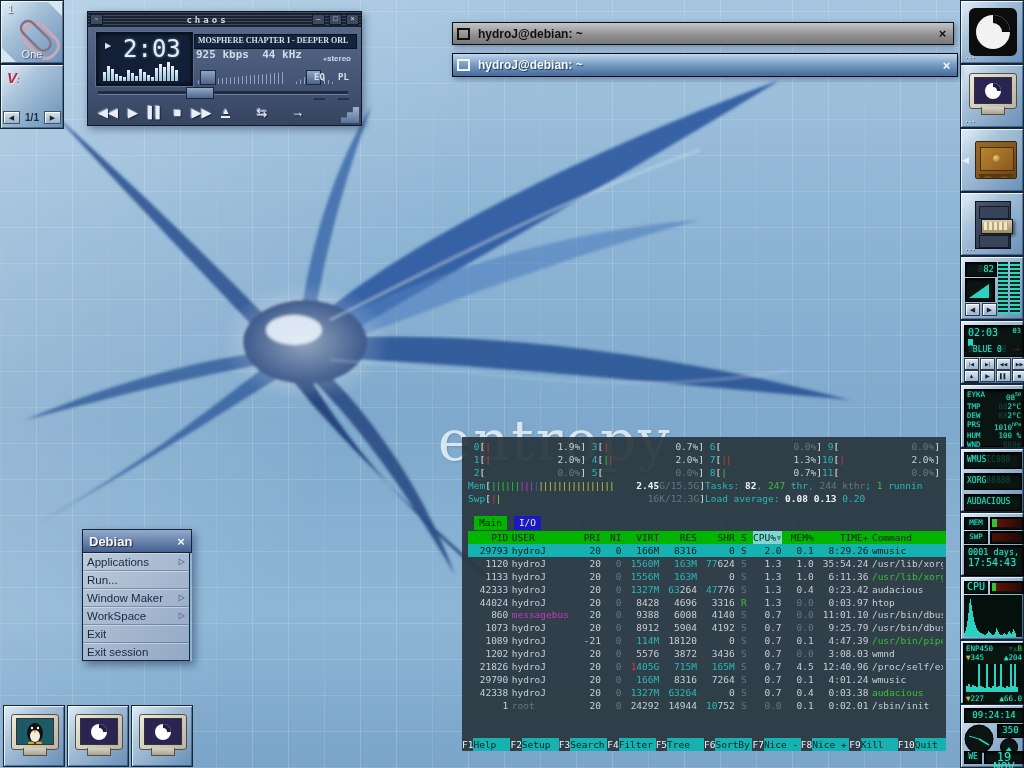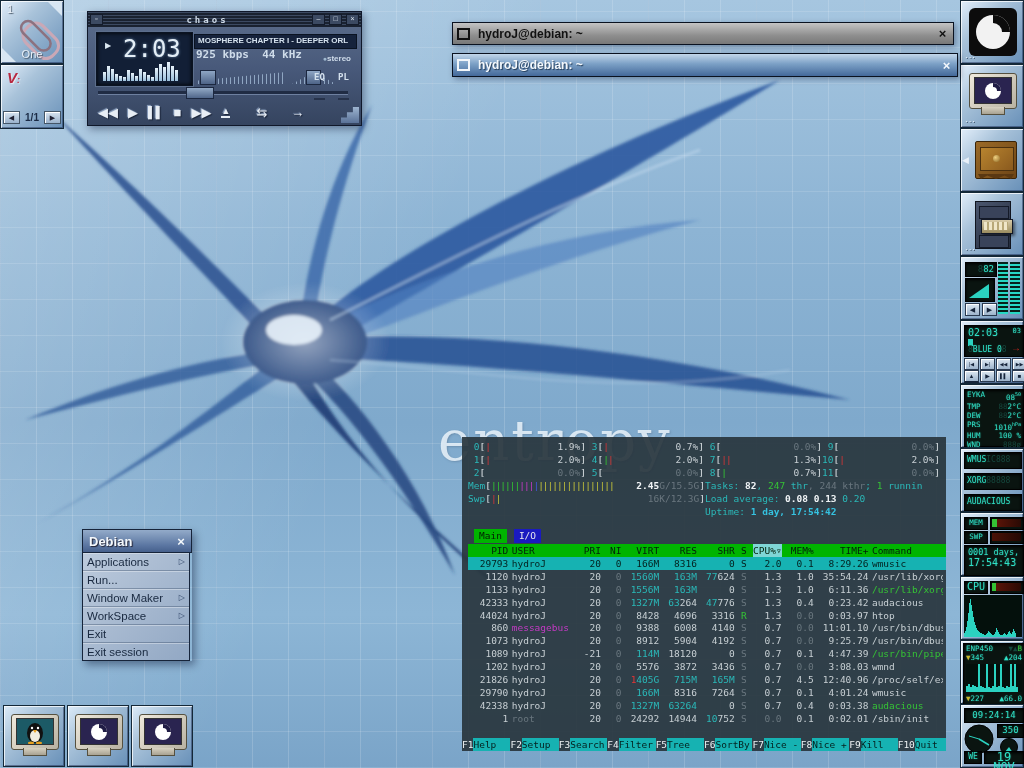--- a/index.html
+++ b/index.html
@@ -52,21 +52,21 @@
   .pbtn{width:11px;height:9px;margin:0 2px;background:#3c4a62;border:1px solid #141c2c;
     color:#dde6ef;font-size:7px;line-height:8px;text-align:center;}
   .lcd-panel{position:absolute;left:8px;top:20px;width:95px;height:52px;background:#121f36;
     border:1px solid #0a1322;box-shadow:inset 0 0 4px #000, 0 0 0 1px #5c6e8c;}
   .lcd-time{position:absolute;left:26px;top:2px;font-family:"DejaVu Sans Mono",monospace;
     font-size:24px;color:#e4eef6;text-shadow:0 0 3px rgba(180,220,255,.6);}
   .lcd-play{position:absolute;left:8px;top:8px;color:#dce8f2;font-size:8px;}
   .spectrum{position:absolute;left:6px;bottom:4px;height:18px;display:flex;align-items:flex-end;gap:1px;}
   .spectrum span{width:3px;background:linear-gradient(180deg,#e8f2fa,#9cc0dc);display:block;}
   .track-box{position:absolute;left:106px;top:22px;width:158px;height:13px;background:#16233c;
-    border:1px solid #0a1322;color:#d5e2ee;font-family:Liberation Sans, sans-serif;
+    border:1px solid #0a1322;color:#d5e2ee;font-family:Liberation Serif, serif;
     font-size:8px;line-height:12px;white-space:nowrap;overflow:hidden;padding-left:3px;font-weight:bold;}
   .kbps{position:absolute;left:108px;top:36px;color:#cfdcea;font-size:11px;font-weight:bold;
     font-family:"DejaVu Sans Mono",monospace;}
   .stereo{position:absolute;right:10px;top:42px;color:#cfdcea;font-size:8px;font-weight:bold;}
   .stereo b{color:#9fb8cf;font-size:7px;}
   .vol{position:absolute;left:110px;top:60px;width:88px;height:12px;
     background:repeating-linear-gradient(90deg,#8fa6c2 0 1px, transparent 1px 4px);
     clip-path:polygon(0 70%,100% 0,100% 100%,0 100%);}
   .vol-knob{position:absolute;left:112px;top:58px;width:14px;height:13px;
     background:linear-gradient(180deg,#8ea6c4,#4e6488);border:1px solid #1c2840;}
@@ -347,23 +347,20 @@
   </div>
 
   <div class="htop">
     <div class="hpad">
       <div id="cpu-meters" style="width:476px"><span class="meter"><span class="mid">0</span><span class="mbr">[</span><span class="mbars"><span class="seg b-red">|</span></span><span class="seg">1.9%</span><span class="mbr">]</span></span><span class="meter"><span class="mid">3</span><span class="mbr">[</span><span class="mbars"><span class="seg b-red">|</span></span><span class="seg">0.7%</span><span class="mbr">]</span></span><span class="meter"><span class="mid">6</span><span class="mbr">[</span><span class="mbars"></span><span class="c-dim">0.0%</span><span class="mbr">]</span></span><span class="meter"><span class="mid">9</span><span class="mbr">[</span><span class="mbars"></span><span class="c-dim">0.0%</span><span class="mbr">]</span></span><span class="meter"><span class="mid">1</span><span class="mbr">[</span><span class="mbars"><span class="seg b-red">|</span></span><span class="seg">2.0%</span><span class="mbr">]</span></span><span class="meter"><span class="mid">4</span><span class="mbr">[</span><span class="mbars"><span class="seg b-green">|</span><span class="seg b-red">|</span></span><span class="seg">2.0%</span><span class="mbr">]</span></span><span class="meter"><span class="mid">7</span><span class="mbr">[</span><span class="mbars"><span class="seg b-red">||</span></span><span class="seg">1.3%</span><span class="mbr">]</span></span><span class="meter"><span class="mid">10</span><span class="mbr">[</span><span class="mbars"><span class="seg b-red">|</span></span><span class="seg">2.0%</span><span class="mbr">]</span></span><span class="meter"><span class="mid">2</span><span class="mbr">[</span><span class="mbars"></span><span class="c-dim">0.0%</span><span class="mbr">]</span></span><span class="meter"><span class="mid">5</span><span class="mbr">[</span><span class="mbars"></span><span class="c-dim">0.0%</span><span class="mbr">]</span></span><span class="meter"><span class="mid">8</span><span class="mbr">[</span><span class="mbars"><span class="seg b-green">|</span></span><span class="seg">0.7%</span><span class="mbr">]</span></span><span class="meter"><span class="mid">11</span><span class="mbr">[</span><span class="mbars"></span><span class="c-dim">0.0%</span><span class="mbr">]</span></span></div>
       <div class="hline">
         <span class="hleft" id="mem-meter"><span class="mlabel">Mem</span><span class="mbr">[</span><span class="mbars"><span class="seg b-green">||||||</span><span class="seg b-mag">|||</span><span class="seg b-blue">|</span><span class="seg b-yel">||||||||||||||||</span></span><span><span class="seg c-wb">2.45</span><span class="seg c-dim">G/15.5G</span></span><span class="mbr">]</span></span><span class="hright" id="tasks-line"><span class="seg c-cyan">Tasks: </span><span class="seg c-wb">82</span><span class="seg c-cyan">, </span><span class="seg c-green">247</span><span class="seg c-cyan"> thr</span><span class="seg c-dim">, </span><span class="seg c-dim">244 kthr</span><span class="seg c-cyan">; </span><span class="seg c-green">1</span><span class="seg c-cyan"> runnin</span></span>
       </div>
       <div class="hline">
         <span class="hleft" id="swp-meter"><span class="mlabel">Swp</span><span class="mbr">[</span><span class="mbars"><span class="seg b-red">|</span><span class="seg b-yel">|</span></span><span><span class="seg c-dim">16K/12.3G</span></span><span class="mbr">]</span></span><span class="hright" id="load-line"><span class="seg c-cyan">Load average: </span><span class="seg c-wb">0.08 </span><span class="seg c-wb">0.13 </span><span class="seg c-cyan">0.20</span></span>
-      </div>
-      <div class="hline">
-        <span class="hleft"></span><span class="hright" id="uptime-line"><span class="seg c-cyan">Uptime: </span><span class="seg c-upt">1 day, 17:54:42</span></span>
       </div>
       <div class="tabs" id="htop-tabs">
           <span class="tab main">Main</span>
           <span class="tab io">I/O</span>
         </div>
       <div class="phead" id="htop-header">
           <span class="hcell" style="width: 6ch; text-align: right; margin-right: 0.6ch;">PID</span>
           <span class="hcell" style="width: 11ch; text-align: left; margin-right: 0.6ch;">USER</span>
           <span class="hcell" style="width: 4ch; text-align: right; margin-right: 0.6ch;">PRI</span>
           <span class="hcell" style="width: 3ch; text-align: right; margin-right: 0.6ch;">NI</span>

